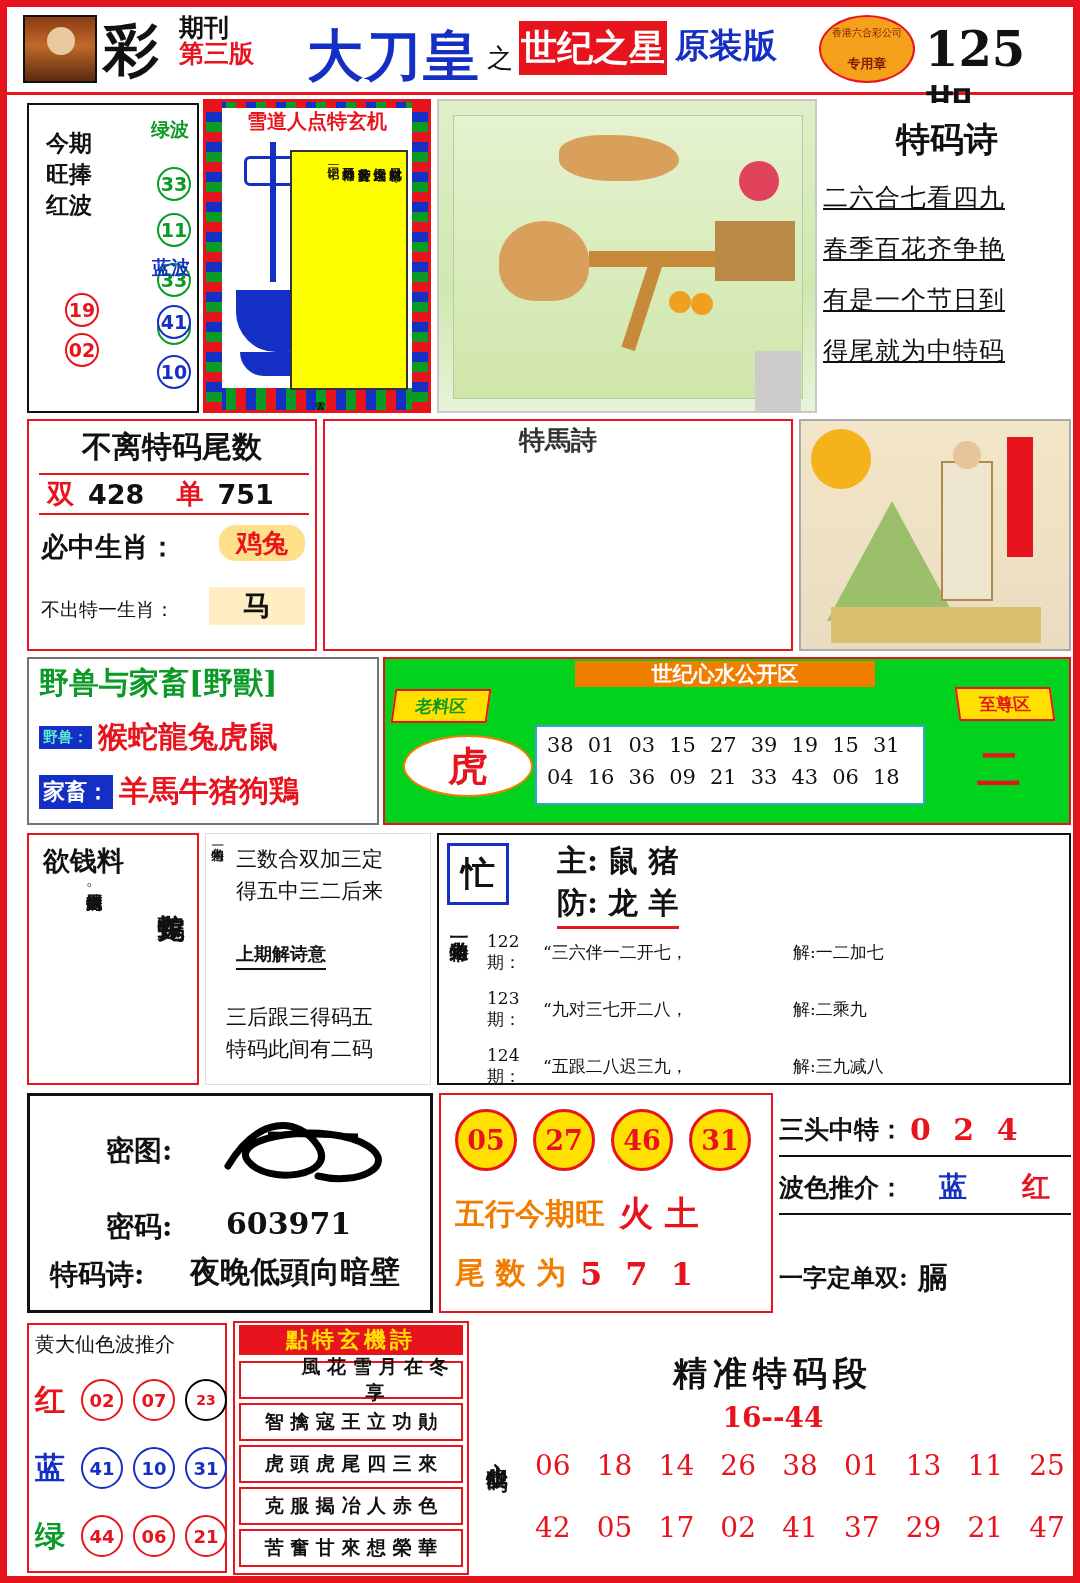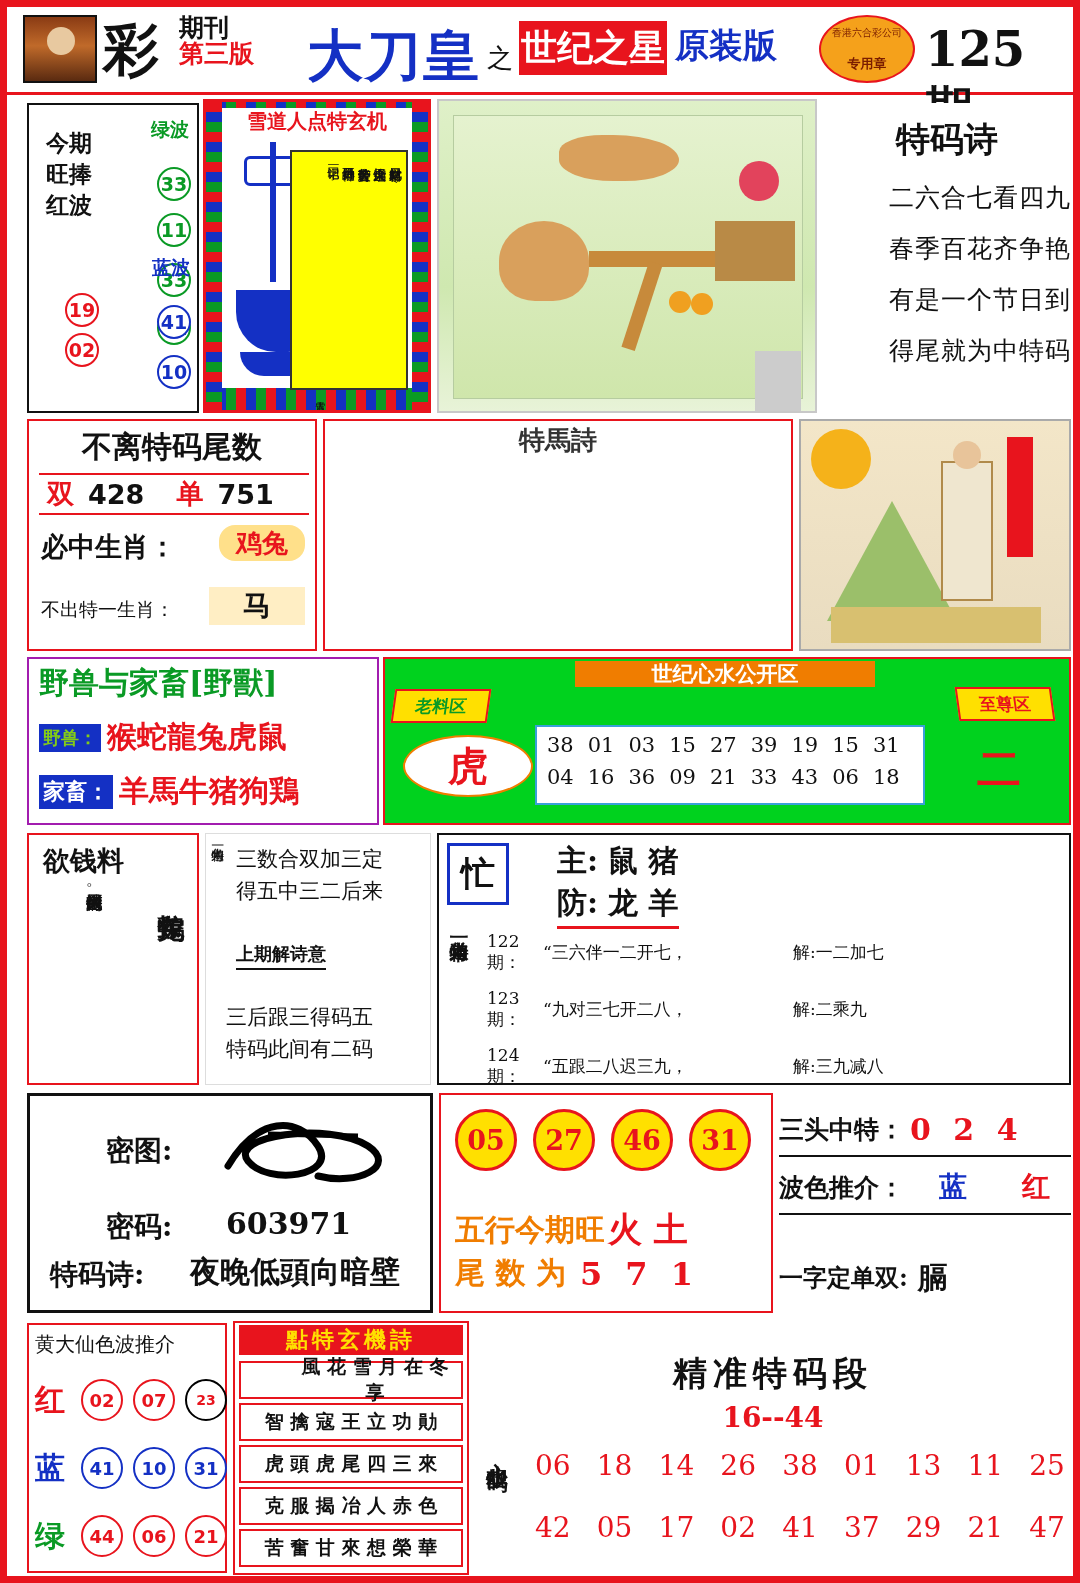--- a/index.html
+++ b/index.html
@@ -28,29 +28,29 @@
 
   
   .box-bo{left:20px;top:96px;width:172px;height:310px;border:2px solid #111;background:#fff;}
   .bo-left{left:10px;top:22px;width:60px;text-align:center;font-size:23px;font-weight:bold;line-height:1.35;color:#111;font-family:"DejaVu Serif",serif;}
   .ball{width:34px;height:34px;border:2px solid;font-size:19px;font-weight:bold;background:#fff;}
 
   .box-ship{left:196px;top:92px;width:228px;height:314px;border:3px solid #e8141d;background:#fff;overflow:hidden;}
   .box-pic{left:430px;top:92px;width:380px;height:314px;border:2px solid #c8c8c8;background:linear-gradient(180deg,#dff0c8 0%,#cfe8b0 60%,#e8f3d8 100%);overflow:hidden;}
   .box-shi{left:816px;top:96px;width:248px;height:310px;background:#fff;}
   .shi-title{font-size:34px;font-weight:bold;color:#111;font-family:"DejaVu Serif",serif;text-align:center;margin-top:14px;}
-  .shi-line{font-size:25px;color:#111;font-family:"DejaVu Serif",serif;text-align:right;margin-top:18px;letter-spacing:1px;}
+  .shi-line{font-size:25px;color:#111;font-family:"DejaVu Serif",serif;text-align:left;margin-top:18px;letter-spacing:1px;text-decoration:underline;}
 
   
   .box-wei{left:20px;top:412px;width:290px;height:232px;border:2px solid #e8141d;background:#fff;}
   .box-ma{left:316px;top:412px;width:470px;height:232px;border:2px solid #e8141d;background:#fff;overflow:hidden;}
   .box-img2{left:792px;top:412px;width:272px;height:232px;border:2px solid #aaa;background:linear-gradient(180deg,#f3e6c8 0%,#e9dcc0 100%);overflow:hidden;}
 
   
-  .box-beast{left:20px;top:650px;width:352px;height:168px;border:2px solid #a21caf;background:#fff;}
+  .box-beast{left:20px;top:650px;width:352px;height:168px;border:2px solid #737373;background:#fff;}
   .box-open{left:376px;top:650px;width:688px;height:168px;background:#00d21e;border:2px solid #e8141d;overflow:hidden;}
 
   
   .box-qian{left:20px;top:826px;width:172px;height:252px;border:2px solid #e8141d;background:#fff;}
   .box-dao{left:198px;top:826px;width:226px;height:252px;background:#fff;border:1px solid #ddd;}
   .box-zhu{left:430px;top:826px;width:634px;height:252px;border:2px solid #111;background:#fff;}
 
   
   .box-mi{left:20px;top:1086px;width:406px;height:220px;border:3px solid #111;background:#fff;}
   .box-mid{left:432px;top:1086px;width:334px;height:220px;border:2px solid #e8141d;background:#fff;}
@@ -167,21 +167,21 @@
     <div class="abs" style="left:26px;top:80px;width:130px;height:120px;background:#9bbf6a;clip-path:polygon(50% 0,100% 100%,0 100%);"></div>
     <div class="abs" style="left:140px;top:40px;width:52px;height:140px;background:#efe6cf;border:2px solid #b08a4a;"></div>
     <div class="abs" style="left:152px;top:20px;width:28px;height:28px;border-radius:50%;background:#e8c49a;"></div>
     <div class="abs" style="left:206px;top:16px;width:26px;height:120px;background:#e8141d;"></div>
     <div class="abs" style="left:30px;top:186px;width:210px;height:36px;background:#d8c070;"></div>
   </div>
 
   <div class="abs box-beast">
     <div class="abs" style="left:10px;top:4px;font-size:30px;font-weight:bold;color:#0a9a25;font-family:'DejaVu Serif',serif;">野兽与家畜[野獸]</div>
     <div class="abs" style="left:10px;top:58px;display:flex;align-items:center;gap:6px;">
-      <span style="font-size:18px;font-weight:bold;color:#84cc16;background:#1430c4;padding:2px 4px;font-family:Liberation Mono, monospace;">野兽：</span>
+      <span style="font-size:15px;font-weight:bold;color:#5eead4;background:#1430c4;padding:2px 4px;font-family:Liberation Mono, monospace;">野兽：</span>
       <span style="font-size:30px;font-weight:bold;color:#e8141d;font-family:'DejaVu Serif',serif;">猴蛇龍兔虎鼠</span>
     </div>
     <div class="abs" style="left:10px;top:112px;display:flex;align-items:center;gap:6px;">
       <span style="font-size:22px;font-weight:bold;color:#fff;background:#1430c4;padding:2px 4px;font-family:'DejaVu Serif',serif;">家畜：</span>
       <span style="font-size:30px;font-weight:bold;color:#e8141d;font-family:'DejaVu Serif',serif;">羊馬牛猪狗鶏</span>
     </div>
   </div>
 
   <div class="abs box-open">
     <div class="abs cc" style="left:190px;top:2px;width:300px;height:26px;background:#f07d00;color:#fff;font-size:21px;font-weight:bold;font-family:'DejaVu Serif',serif;">世纪心水公开区</div>
@@ -281,21 +281,21 @@
     <div class="abs" style="left:196px;top:110px;font-size:30px;font-weight:bold;color:#111;font-family:'DejaVu Serif',serif;">603971</div>
     <div class="abs" style="left:20px;top:160px;font-size:28px;font-weight:bold;color:#111;font-family:'DejaVu Serif',serif;">特码诗:</div>
     <div class="abs" style="left:160px;top:156px;font-size:30px;font-weight:bold;color:#111;font-family:'DejaVu Serif',serif;">夜晚低頭向暗壁</div>
   </div>
 
   <div class="abs box-mid">
     <div class="abs circle" style="left:14px;top:14px;width:62px;height:62px;background:#ffe000;border:3px solid #e8141d;font-size:27px;font-weight:bold;color:#e8141d;font-family:'DejaVu Serif',serif;">05</div>
     <div class="abs circle" style="left:92px;top:14px;width:62px;height:62px;background:#ffe000;border:3px solid #e8141d;font-size:27px;font-weight:bold;color:#e8141d;font-family:'DejaVu Serif',serif;">27</div>
     <div class="abs circle" style="left:170px;top:14px;width:62px;height:62px;background:#ffe000;border:3px solid #e8141d;font-size:27px;font-weight:bold;color:#e8141d;font-family:'DejaVu Serif',serif;">46</div>
     <div class="abs circle" style="left:248px;top:14px;width:62px;height:62px;background:#ffe000;border:3px solid #e8141d;font-size:27px;font-weight:bold;color:#e8141d;font-family:'DejaVu Serif',serif;">31</div>
-    <div class="abs" style="left:14px;top:112px;display:flex;align-items:center;gap:3px;">
+    <div class="abs" style="left:14px;top:96px;display:flex;align-items:center;gap:14px;">
       <span style="font-size:30px;font-weight:bold;color:#f07d00;font-family:'DejaVu Serif',serif;">五行今期旺</span>
       <span style="font-size:34px;font-weight:bold;color:#e8141d;font-family:'DejaVu Serif',serif;">火 土</span>
     </div>
     <div class="abs" style="left:14px;top:158px;display:flex;align-items:center;gap:14px;">
       <span style="font-size:30px;font-weight:bold;color:#f07d00;font-family:'DejaVu Serif',serif;">尾 数 为</span>
       <span style="font-size:32px;font-weight:bold;color:#e8141d;font-family:'DejaVu Serif',serif;letter-spacing:6px;">5 7 1</span>
     </div>
   </div>
 
   <div class="abs box-right">

